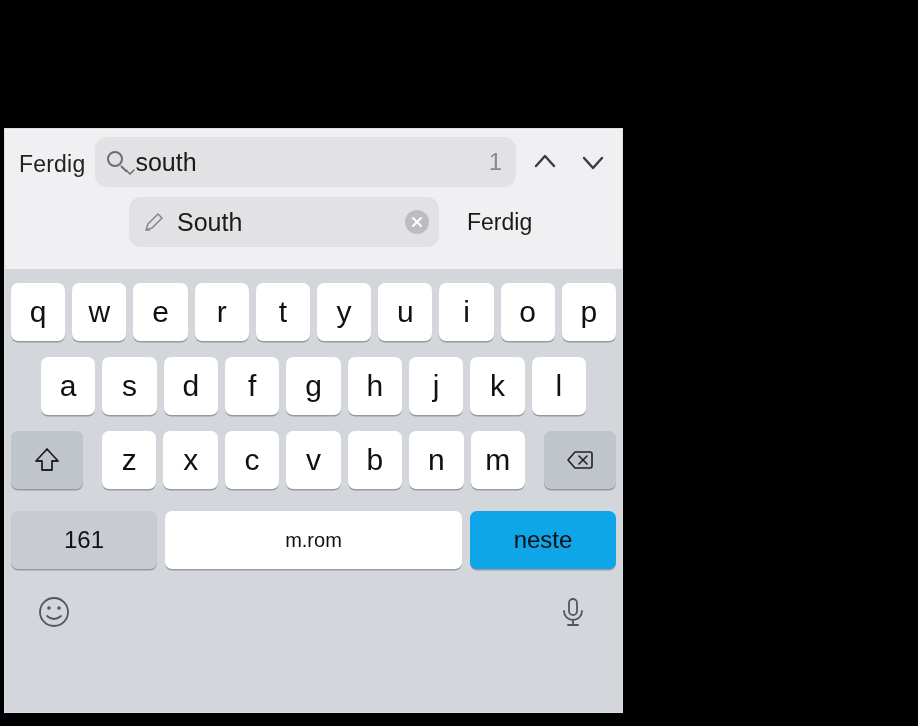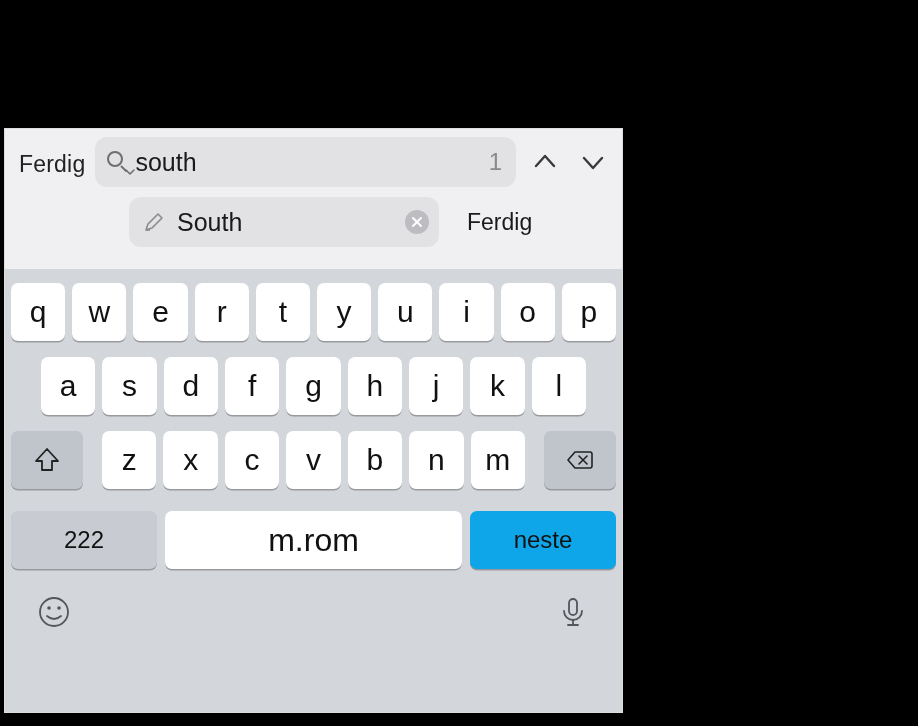--- a/index.html
+++ b/index.html
@@ -105,21 +105,21 @@
     background:#c0c4cb;
   }
   .key.shift, .key.backspace { max-width: 72px; flex: 0 0 72px; }
   .key.shift svg, .key.backspace svg { width:28px; height:28px; }
   .krow.r3 { gap:7px; }
   .krow.r3 .letters { display:flex; gap:7px; flex:1; justify-content:center; padding: 0 12px;}
   .krow.r3 .letters .key { max-width:56px; }
 
   .krow.r4 { gap:8px; padding: 6px 0 2px 0;}
   .key.k123 { flex: 0 0 146px; max-width:none; background:#c8ccd2; font-size:24px; }
-  .key.space { flex:1; max-width:none; font-size:32px; }
+  .key.space { flex:1; max-width:none; font-size:20px; }
   .key.next { flex: 0 0 146px; max-width:none; background:#0ea5e9; font-size:24px; }
 
   .bottombar {
     display:flex; justify-content:space-between; align-items:center;
     padding: 8px 26px 14px 26px;
   }
   .emoji, .mic { width:34px; height:34px; cursor:pointer; color:#54565c; }
   .emoji svg, .mic svg { width:34px; height:34px; display:block; }
 </style>
 </head>
@@ -221,21 +221,21 @@
           </div>
         <div class="key special backspace">
           <svg viewBox="0 0 28 28">
               <path d="M9 6 H24 a2 2 0 0 1 2 2 V20 a2 2 0 0 1 -2 2 H9 L2 14 Z" fill="none" stroke="#222" stroke-width="1.6" stroke-linejoin="round"></path>
               <line x1="13" y1="10" x2="21" y2="18" stroke="#222" stroke-width="1.6" stroke-linecap="round"></line>
               <line x1="21" y1="10" x2="13" y2="18" stroke="#222" stroke-width="1.6" stroke-linecap="round"></line>
             </svg>
         </div>
       </div>
       <div class="krow r4">
-        <div class="key k123">222</div>
+        <div class="key k123">161</div>
         <div class="key space">m.rom</div>
         <div class="key next">neste</div>
       </div>
       <div class="bottombar">
         <div class="emoji">
           <svg viewBox="0 0 34 34">
               <circle cx="17" cy="17" r="14" fill="none" stroke="#54565c" stroke-width="1.8"></circle>
               <circle cx="12" cy="13" r="1.8" fill="#54565c"></circle>
               <circle cx="22" cy="13" r="1.8" fill="#54565c"></circle>
               <path d="M10 21 Q17 27 24 21" fill="none" stroke="#54565c" stroke-width="1.8" stroke-linecap="round"></path>

